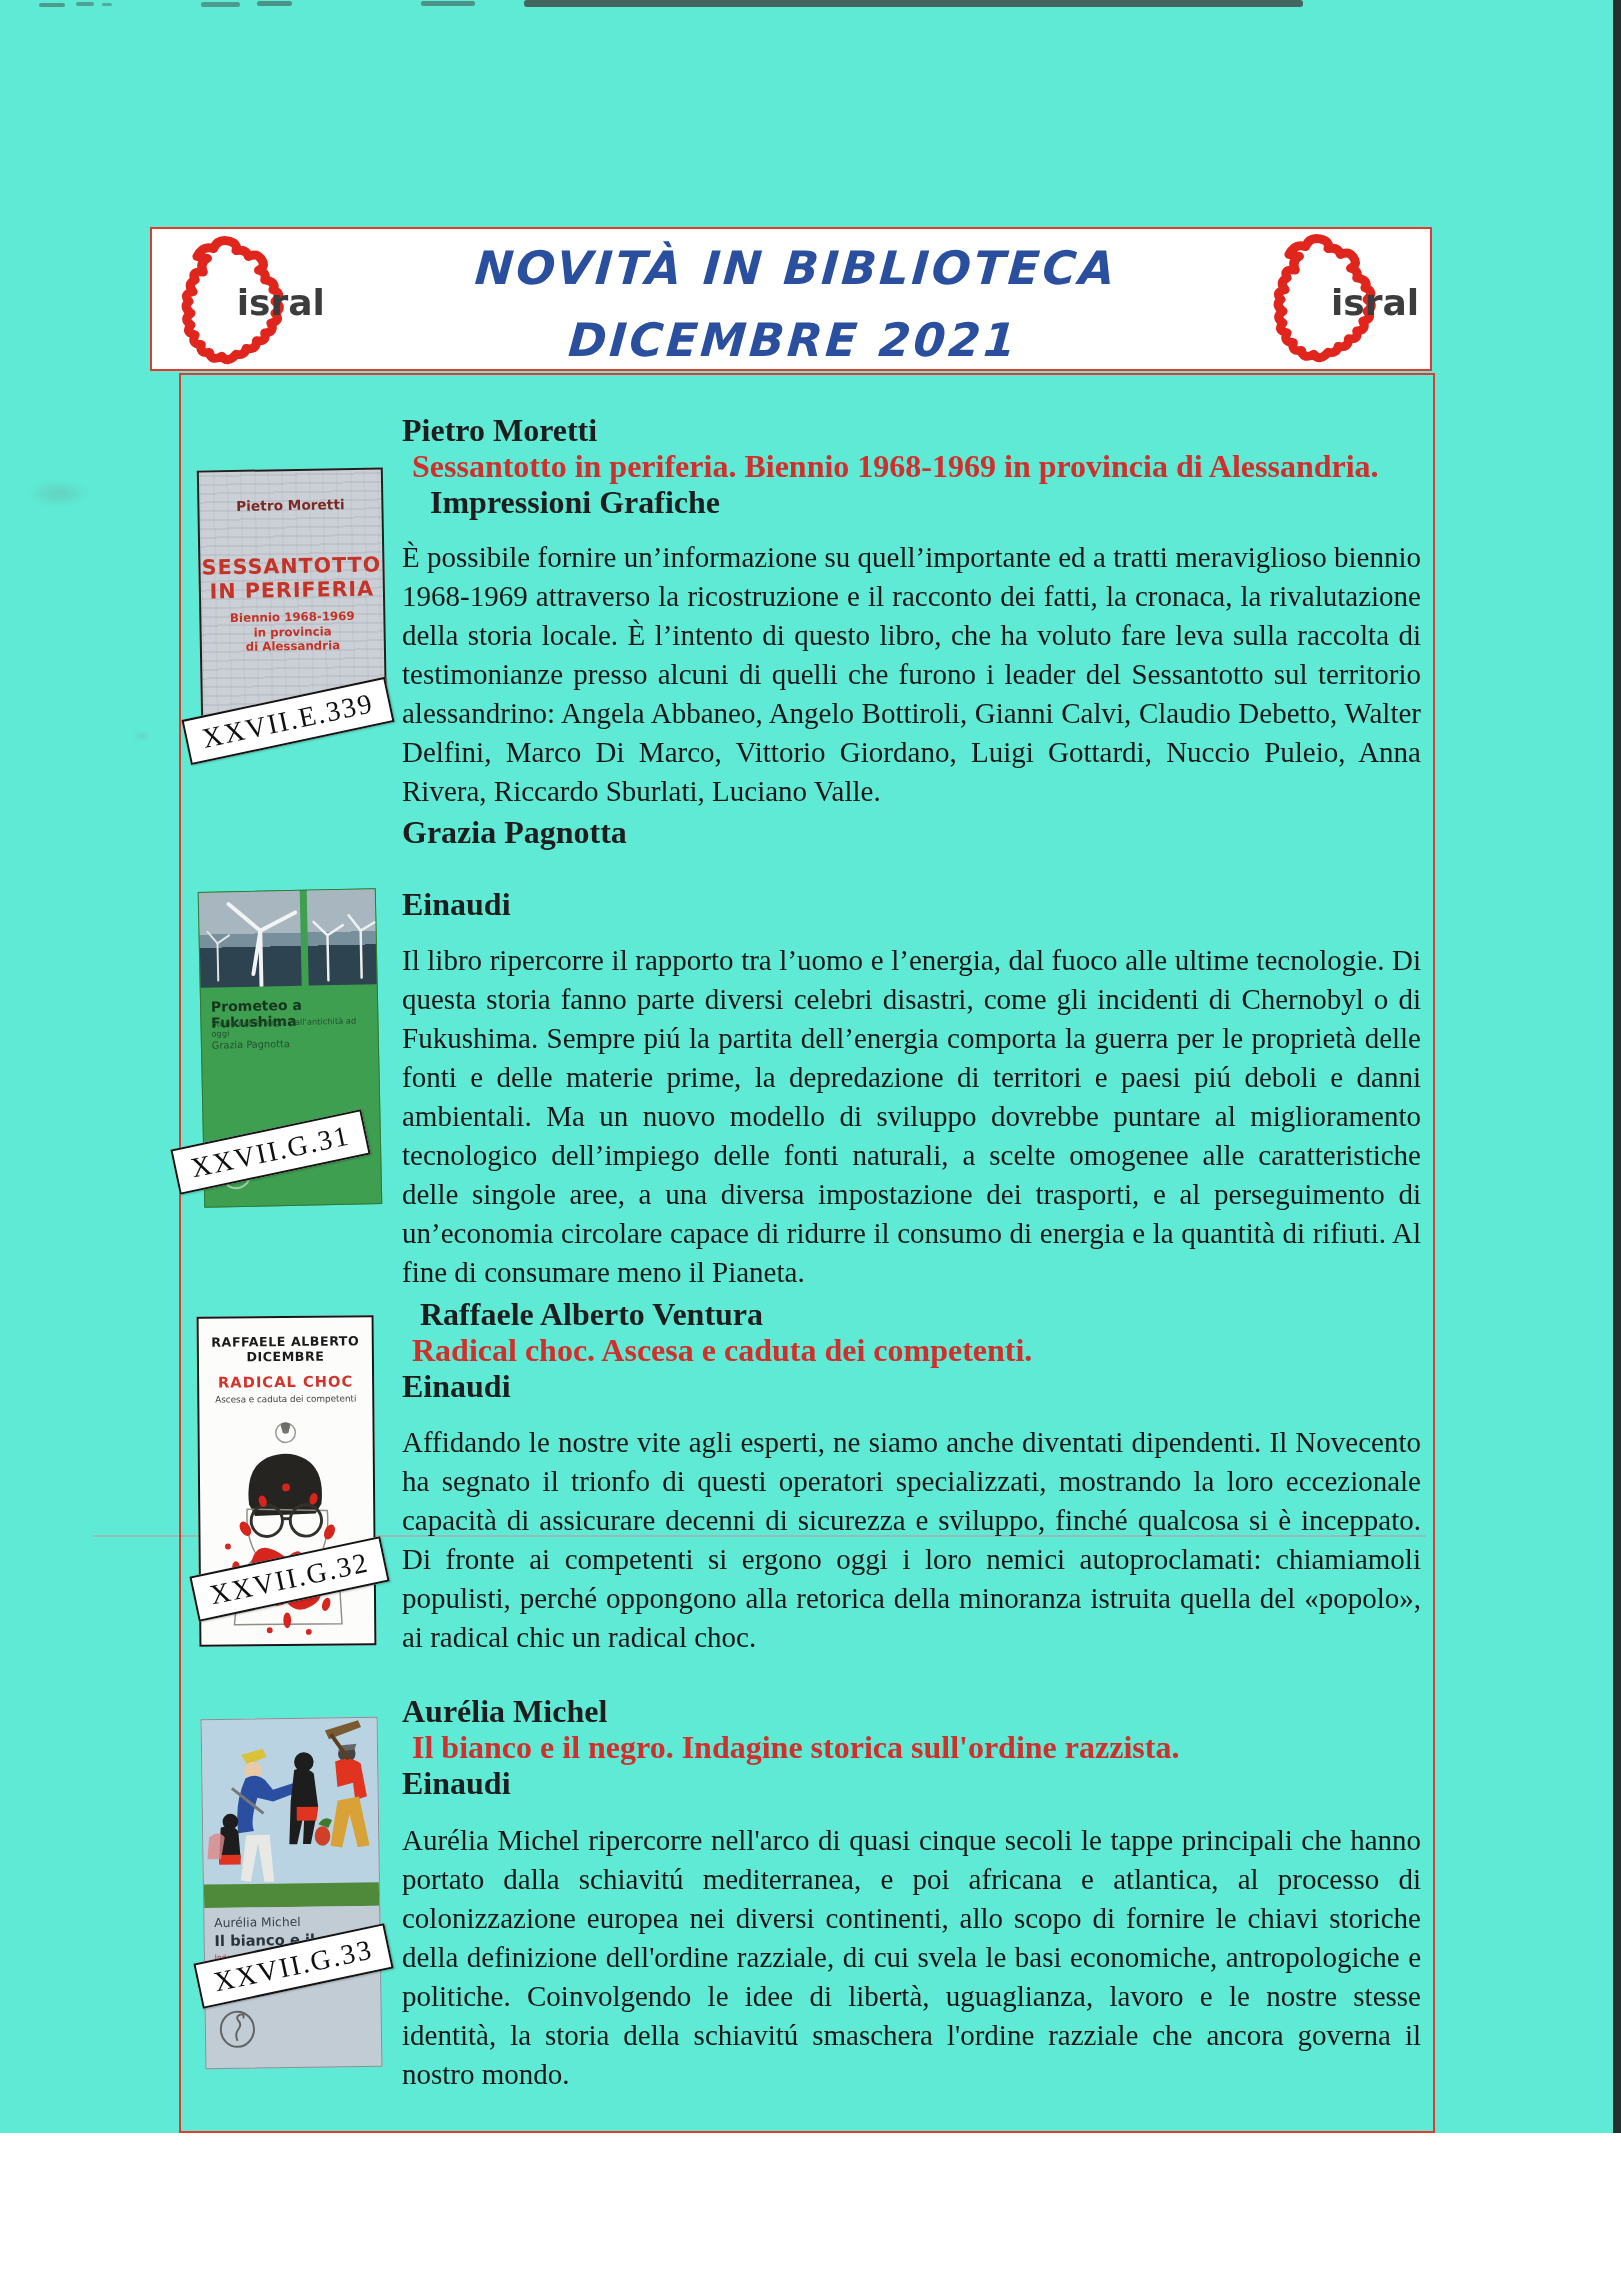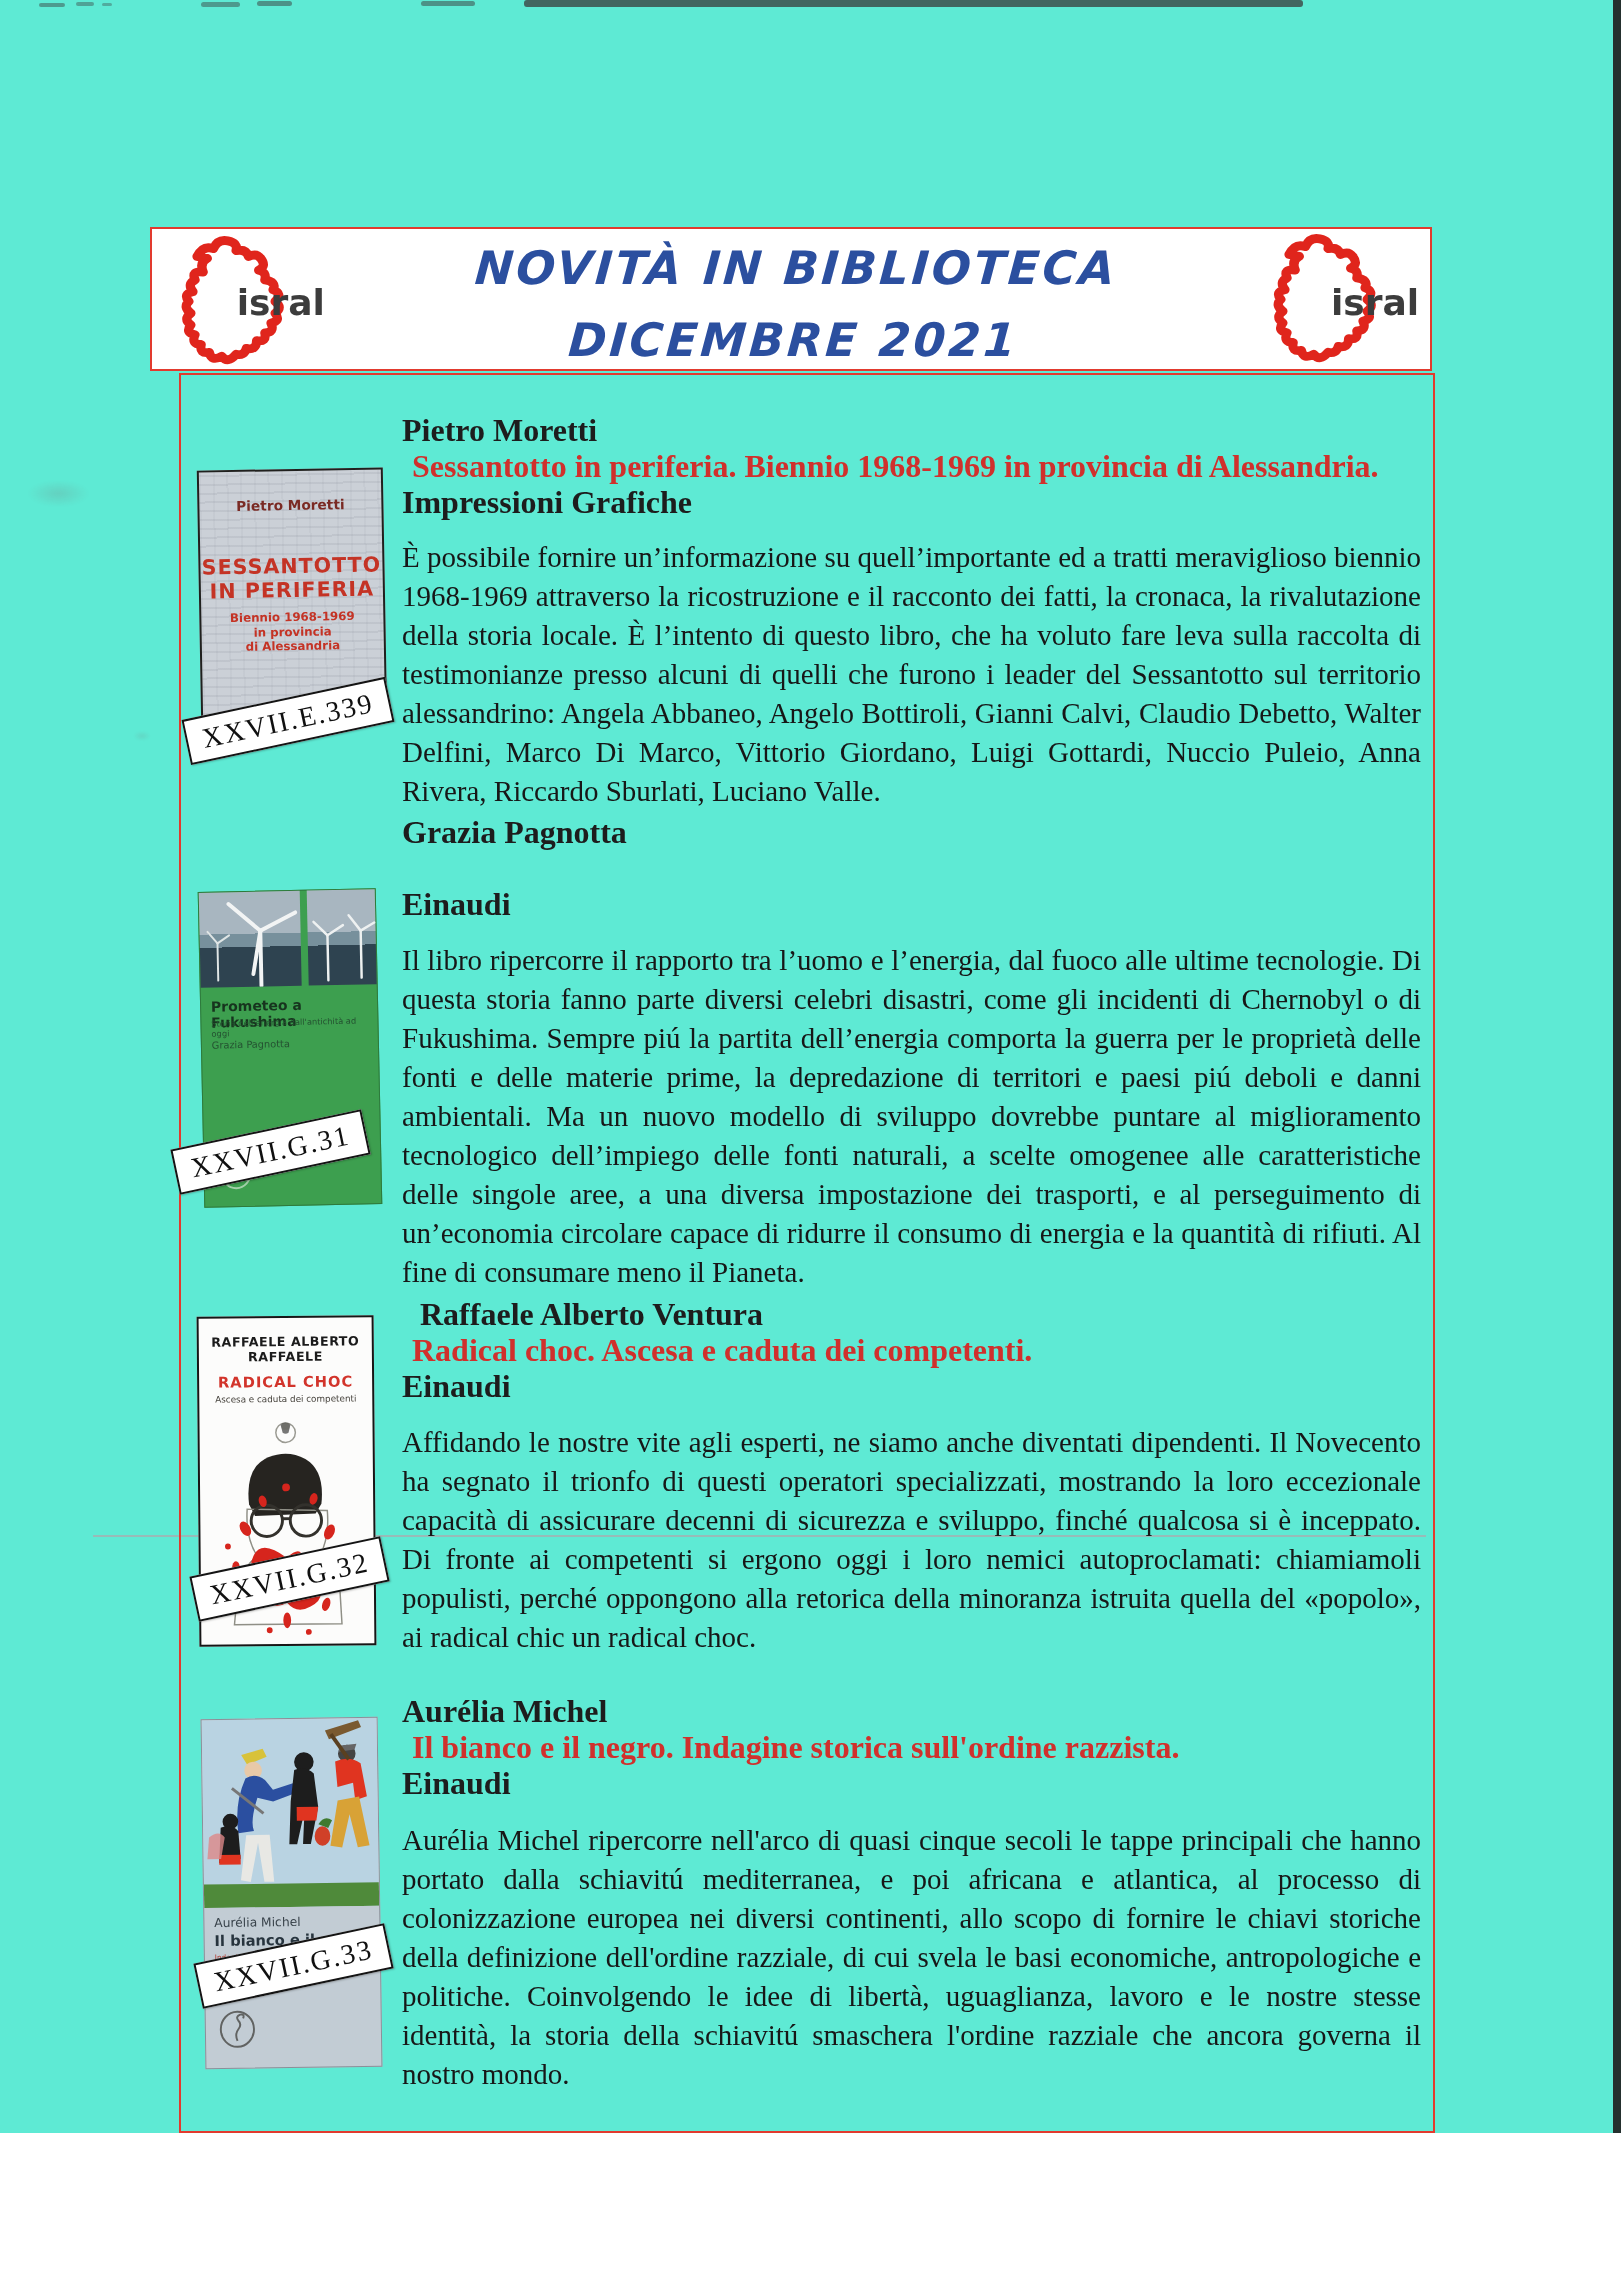--- a/index.html
+++ b/index.html
@@ -143,21 +143,21 @@
     <div class="ctext c-sub">
       <span>Biennio 1968-1969</span><br>
       <span>in provincia</span><br>
       <span>di Alessandria</span>
     </div>
   </div>
   <div class="shelf s1">XXVII.E.339</div>
 
   <div class="author" style="top:412px;">Pietro Moretti</div>
   <div class="btitle" style="top:448px;">Sessantotto in periferia. Biennio 1968-1969 in provincia di Alessandria.</div>
-  <div class="pub" style="top:484px;">Impressioni Grafiche</div>
+  <div class="pub" style="top:484px;margin-left:28px;">Impressioni Grafiche</div>
   <div class="desc" style="top:538px;">È possibile fornire un’informazione su quell’importante ed a tratti meraviglioso biennio 1968-1969 attraverso la ricostruzione e il racconto dei fatti, la cronaca, la rivalutazione della storia locale. È l’intento di questo libro, che ha voluto fare leva sulla raccolta di testimonianze presso alcuni di quelli che furono i leader del Sessantotto sul territorio alessandrino: Angela Abbaneo, Angelo Bottiroli, Gianni Calvi, Claudio Debetto, Walter Delfini, Marco Di Marco, Vittorio Giordano, Luigi Gottardi, Nuccio Puleio, Anna Rivera, Riccardo Sburlati, Luciano Valle.</div>
 
   <div class="cover cover2">
     <div class="photo pleft">
       <svg width="101" height="95" viewBox="0 0 103 97">
         <g stroke="#f2f4f4" stroke-width="4" stroke-linecap="round">
           <line x1="62" y1="40" x2="62" y2="96"></line>
           <line x1="62" y1="40" x2="30" y2="12"></line>
           <line x1="62" y1="40" x2="98" y2="22"></line>
           <line x1="62" y1="40" x2="54" y2="84"></line>
@@ -191,21 +191,21 @@
   </div>
   <div class="shelf s2">XXVII.G.31</div>
 
   <div class="author" style="top:814px;">Grazia Pagnotta</div>
   <div class="pub" style="top:886px;">Einaudi</div>
   <div class="desc" style="top:941px;">Il libro ripercorre il rapporto tra l’uomo e l’energia, dal fuoco alle ultime tecnologie. Di questa storia fanno parte diversi celebri disastri, come gli incidenti di Chernobyl o di Fukushima. Sempre piú la partita dell’energia comporta la guerra per le proprietà delle fonti e delle materie prime, la depredazione di territori e paesi piú deboli e danni ambientali. Ma un nuovo modello di sviluppo dovrebbe puntare al miglioramento tecnologico dell’impiego delle fonti naturali, a scelte omogenee alle caratteristiche delle singole aree, a una diversa impostazione dei trasporti, e al perseguimento di un’economia circolare capace di ridurre il consumo di energia e la quantità di rifiuti. Al fine di consumare meno il Pianeta.</div>
 
   <div class="cover cover3">
     <div class="ctext c-author">
       <span>RAFFAELE ALBERTO</span><br>
-      <span>RAFFAELE</span>
+      <span>DICEMBRE</span>
     </div>
     <div class="ctext c-title">RADICAL CHOC</div>
     <div class="ctext c-sub">Ascesa e caduta dei competenti</div>
     <svg width="173" height="230" viewBox="0 0 177 235" style="position:absolute;left:0;top:93px;">
       <ellipse cx="88" cy="22" rx="10" ry="10" fill="none" stroke="#9a9a92" stroke-width="1.5"></ellipse>
       <path d="M83 14 q4 -5 10 0 l-2 8 q-3 2 -6 0 z" fill="#555" opacity=".8"></path>
       <rect x="84" y="12" width="8" height="7" rx="2" fill="#6a6a62" opacity=".6"></rect>
       <path d="M50 95 q-4 -38 20 -48 q20 -8 38 2 q20 12 16 46 l-6 10 l-62 2 z" fill="#262420"></path>
       <path d="M48 100 q-2 30 10 48 q-14 10 -20 30 l-4 40 l110 0 l-2 -38 q-6 -22 -20 -32 q10 -18 8 -46 z" fill="none" stroke="#8f8f86" stroke-width="1.5"></path>
       <circle cx="68" cy="112" r="16" fill="none" stroke="#33312c" stroke-width="3"></circle>

